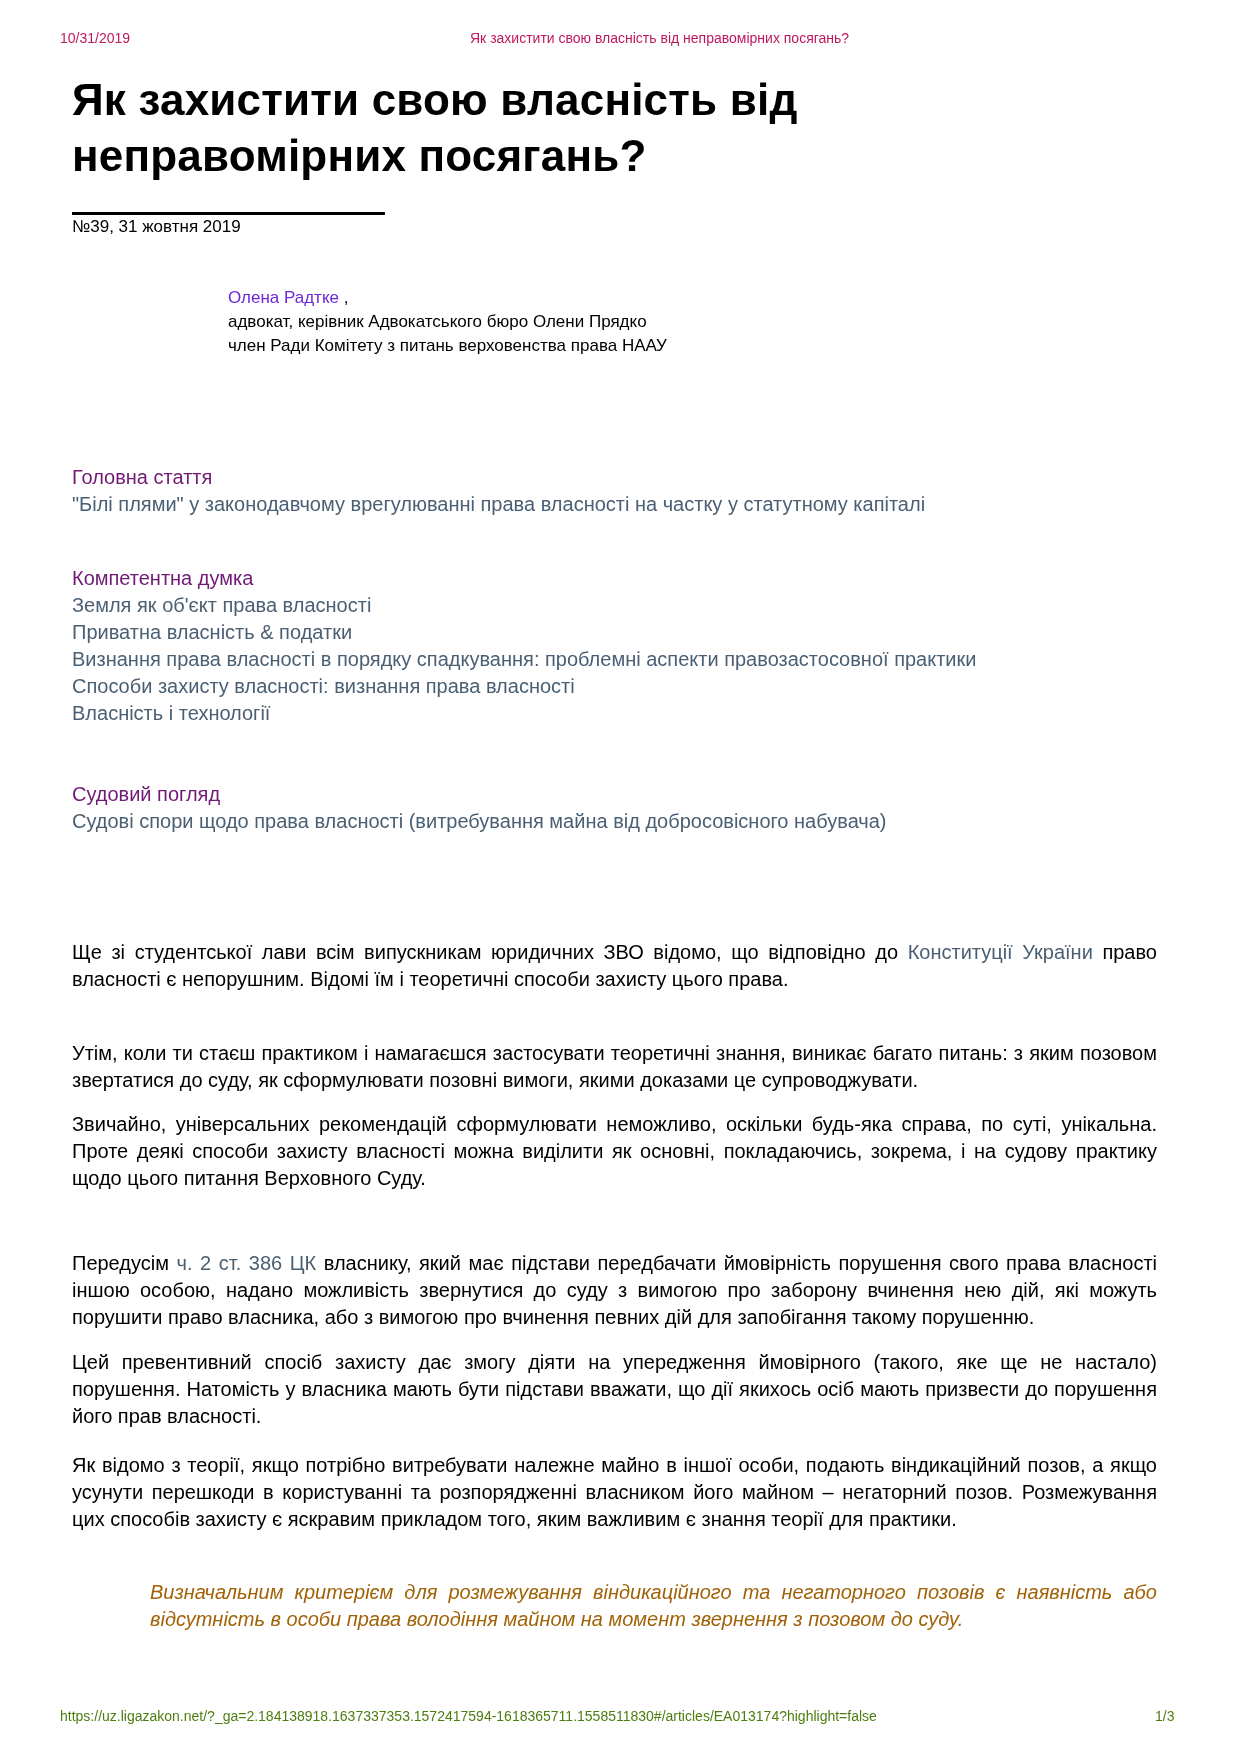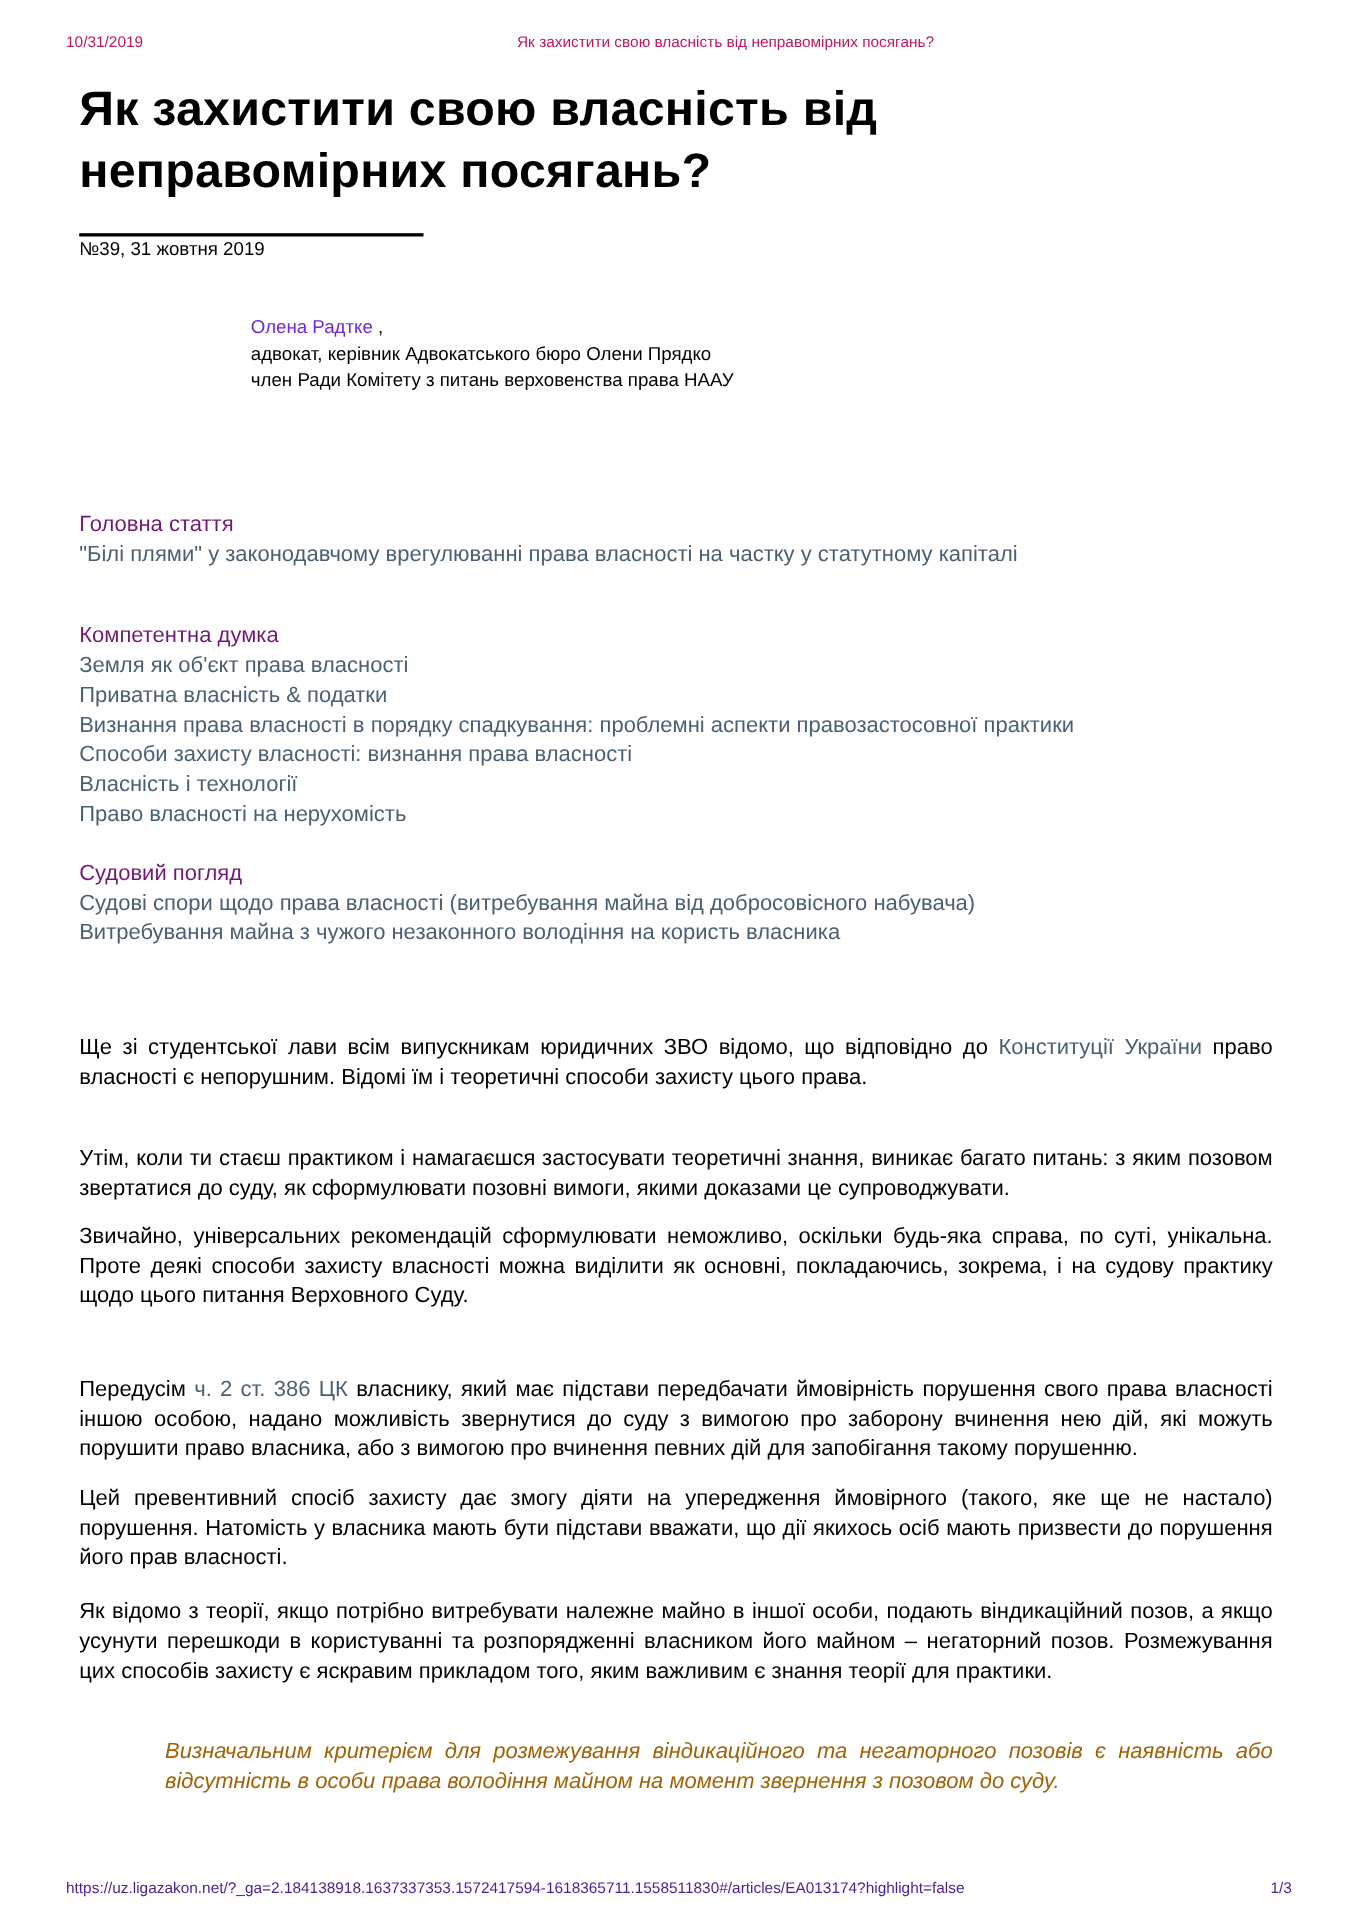--- a/index.html
+++ b/index.html
@@ -34,21 +34,21 @@
   .p2 { top: 1040px; }
   .p3 { top: 1111px; }
   .p4 { top: 1250px; }
   .p5 { top: 1349px; }
   .p6 { top: 1452px; }
   .quote {
     position: absolute; left: 150px; width: 1007px; top: 1579px;
     font-size: 20px; line-height: 27px; font-style: italic; color: #a16207;
     text-align: justify; margin: 0;
   }
-  .ftr { position: absolute; top: 1708px; font-size: 14px; color: #4c1d95; }
+  .ftr { position: absolute; top: 1708px; font-size: 14px; color: #4d7c0f; }
   .ftr-url { left: 60px; }
   .ftr-page { left: 1155px; }
 </style>
 </head>
 <body>
 
 <div class="hdr hdr-date">10/31/2019</div>
 <div class="hdr hdr-title">Як захистити свою власність від неправомірних посягань?</div>
 
 <h1 class="title">Як захистити свою власність від неправомірних посягань?</h1>
@@ -68,27 +68,25 @@
   <a class="link">"Білі плями" у законодавчому врегулюванні права власності на частку у статутному капіталі</a>
 </div>
 
 <div class="section sec2">
   <div class="heading">Компетентна думка</div>
   <a class="link">Земля як об'єкт права власності</a>
   <a class="link">Приватна власність &amp; податки</a>
   <a class="link">Визнання права власності в порядку спадкування: проблемні аспекти правозастосовної практики</a>
   <a class="link">Способи захисту власності: визнання права власності</a>
   <a class="link">Власність і технології</a>
-  <a class="link">Право власності на нерухомість</a>
 </div>
 
 <div class="section sec3">
   <div class="heading">Судовий погляд</div>
   <a class="link">Судові спори щодо права власності (витребування майна від добросовісного набувача)</a>
-  <a class="link">Витребування майна з чужого незаконного володіння на користь власника</a>
 </div>
 
 <p class="body-text p1"><span>Ще зі студентської лави всім випускникам юридичних ЗВО відомо, що відповідно до </span><a>Конституції України</a><span> право власності є непорушним. Відомі їм і теоретичні способи захисту цього права.</span></p>
 
 <p class="body-text p2">Утім, коли ти стаєш практиком і намагаєшся застосувати теоретичні знання, виникає багато питань: з яким позовом звертатися до суду, як сформулювати позовні вимоги, якими доказами це супроводжувати.</p>
 <p class="body-text p3">Звичайно, універсальних рекомендацій сформулювати неможливо, оскільки будь-яка справа, по суті, унікальна. Проте деякі способи захисту власності можна виділити як основні, покладаючись, зокрема, і на судову практику щодо цього питання Верховного Суду.</p>
 
 <p class="body-text p4"><span>Передусім </span><a>ч. 2 ст. 386 ЦК</a><span> власнику, який має підстави передбачати ймовірність порушення свого права власності іншою особою, надано можливість звернутися до суду з вимогою про заборону вчинення нею дій, які можуть порушити право власника, або з вимогою про вчинення певних дій для запобігання такому порушенню.</span></p>
 
 <p class="body-text p5">Цей превентивний спосіб захисту дає змогу діяти на упередження ймовірного (такого, яке ще не настало) порушення. Натомість у власника мають бути підстави вважати, що дії якихось осіб мають призвести до порушення його прав власності.</p>

